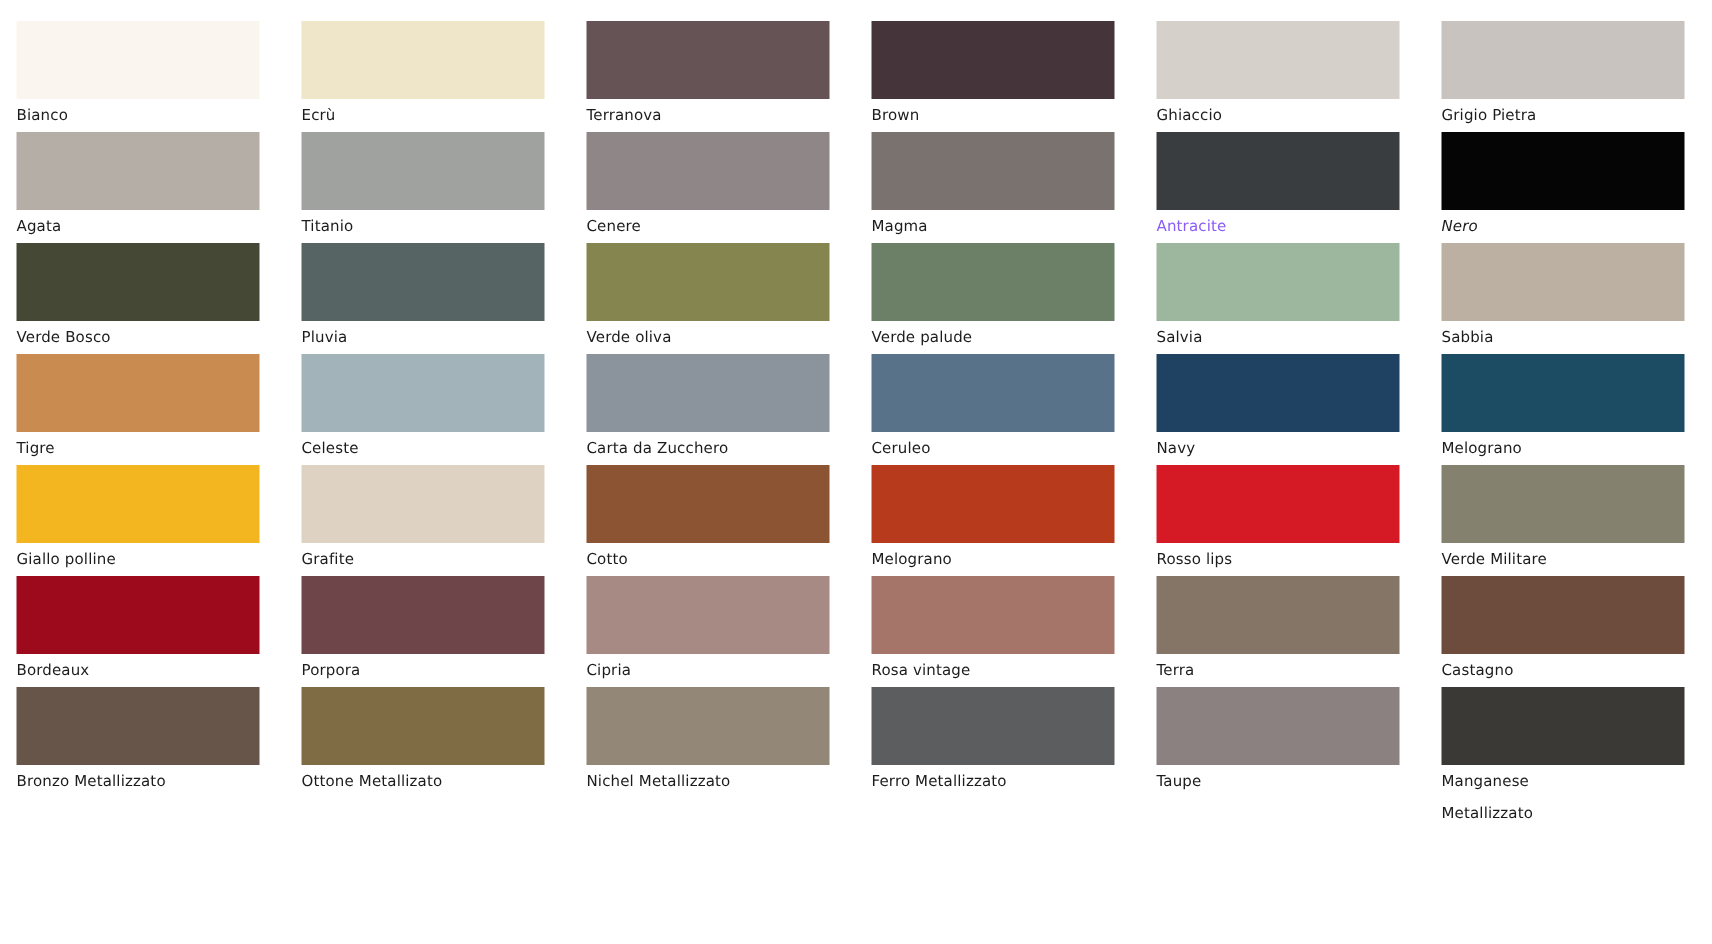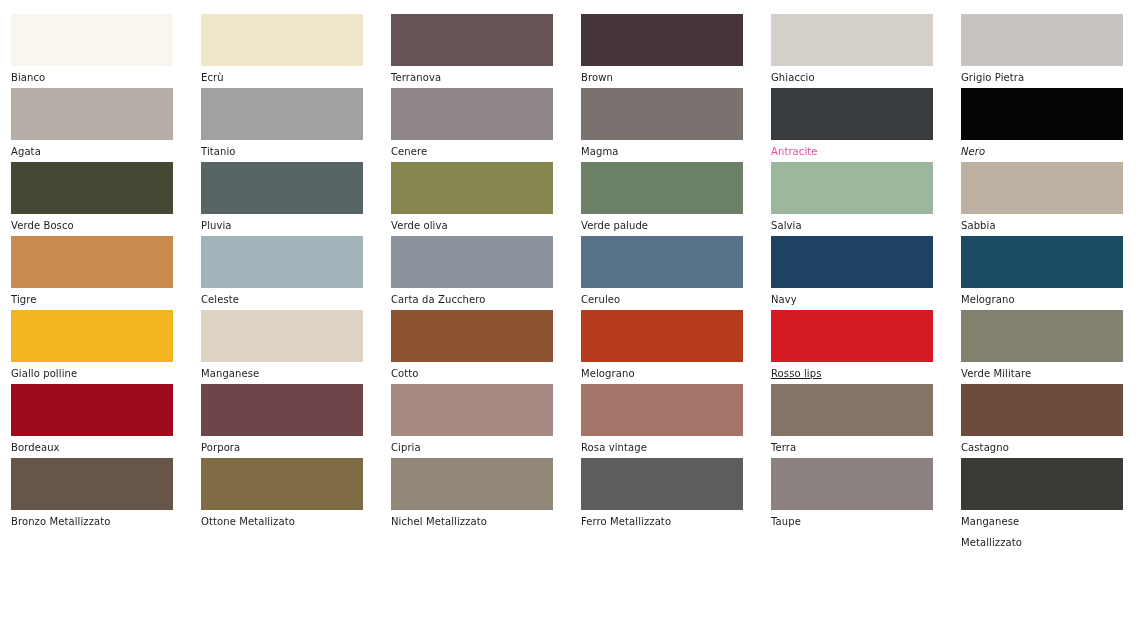--- a/index.html
+++ b/index.html
@@ -92,21 +92,21 @@
     <div class="swatch-cell">
       <span class="swatch-chip" style="background-color: rgb(143, 135, 135);"></span>
       <span class="swatch-label" style="color: rgb(28, 28, 28);">Cenere</span>
     </div>
     <div class="swatch-cell">
       <span class="swatch-chip" style="background-color: rgb(121, 114, 111);"></span>
       <span class="swatch-label" style="color: rgb(28, 28, 28);">Magma</span>
     </div>
     <div class="swatch-cell">
       <span class="swatch-chip" style="background-color: rgb(58, 61, 64);"></span>
-      <span class="swatch-label" style="color: #ec4899;">Antracite</span>
+      <span class="swatch-label" style="color: #8b5cf6;">Antracite</span>
     </div>
     <div class="swatch-cell">
       <span class="swatch-chip" style="background-color: rgb(5, 5, 5);"></span>
       <span class="swatch-label" style="color: rgb(28, 28, 28); font-style: italic;">Nero</span>
     </div>
     <div class="swatch-cell">
       <span class="swatch-chip" style="background-color: rgb(69, 72, 52);"></span>
       <span class="swatch-label" style="color: rgb(28, 28, 28);">Verde Bosco</span>
     </div>
     <div class="swatch-cell">
@@ -152,33 +152,33 @@
     <div class="swatch-cell">
       <span class="swatch-chip" style="background-color: rgb(28, 76, 100);"></span>
       <span class="swatch-label" style="color: rgb(28, 28, 28);">Melograno</span>
     </div>
     <div class="swatch-cell">
       <span class="swatch-chip" style="background-color: rgb(243, 181, 32);"></span>
       <span class="swatch-label" style="color: rgb(28, 28, 28);">Giallo polline</span>
     </div>
     <div class="swatch-cell">
       <span class="swatch-chip" style="background-color: rgb(222, 211, 195);"></span>
-      <span class="swatch-label" style="color: rgb(28, 28, 28);">Manganese</span>
+      <span class="swatch-label" style="color: rgb(28, 28, 28);">Grafite</span>
     </div>
     <div class="swatch-cell">
       <span class="swatch-chip" style="background-color: rgb(140, 84, 51);"></span>
       <span class="swatch-label" style="color: rgb(28, 28, 28);">Cotto</span>
     </div>
     <div class="swatch-cell">
       <span class="swatch-chip" style="background-color: rgb(183, 58, 29);"></span>
       <span class="swatch-label" style="color: rgb(28, 28, 28);">Melograno</span>
     </div>
     <div class="swatch-cell">
       <span class="swatch-chip" style="background-color: rgb(213, 26, 38);"></span>
-      <span class="swatch-label" style="color: rgb(28, 28, 28); text-decoration: underline;">Rosso lips</span>
+      <span class="swatch-label" style="color: rgb(28, 28, 28);">Rosso lips</span>
     </div>
     <div class="swatch-cell">
       <span class="swatch-chip" style="background-color: rgb(132, 130, 111);"></span>
       <span class="swatch-label" style="color: rgb(28, 28, 28);">Verde Militare</span>
     </div>
     <div class="swatch-cell">
       <span class="swatch-chip" style="background-color: rgb(156, 10, 28);"></span>
       <span class="swatch-label" style="color: rgb(28, 28, 28);">Bordeaux</span>
     </div>
     <div class="swatch-cell">

